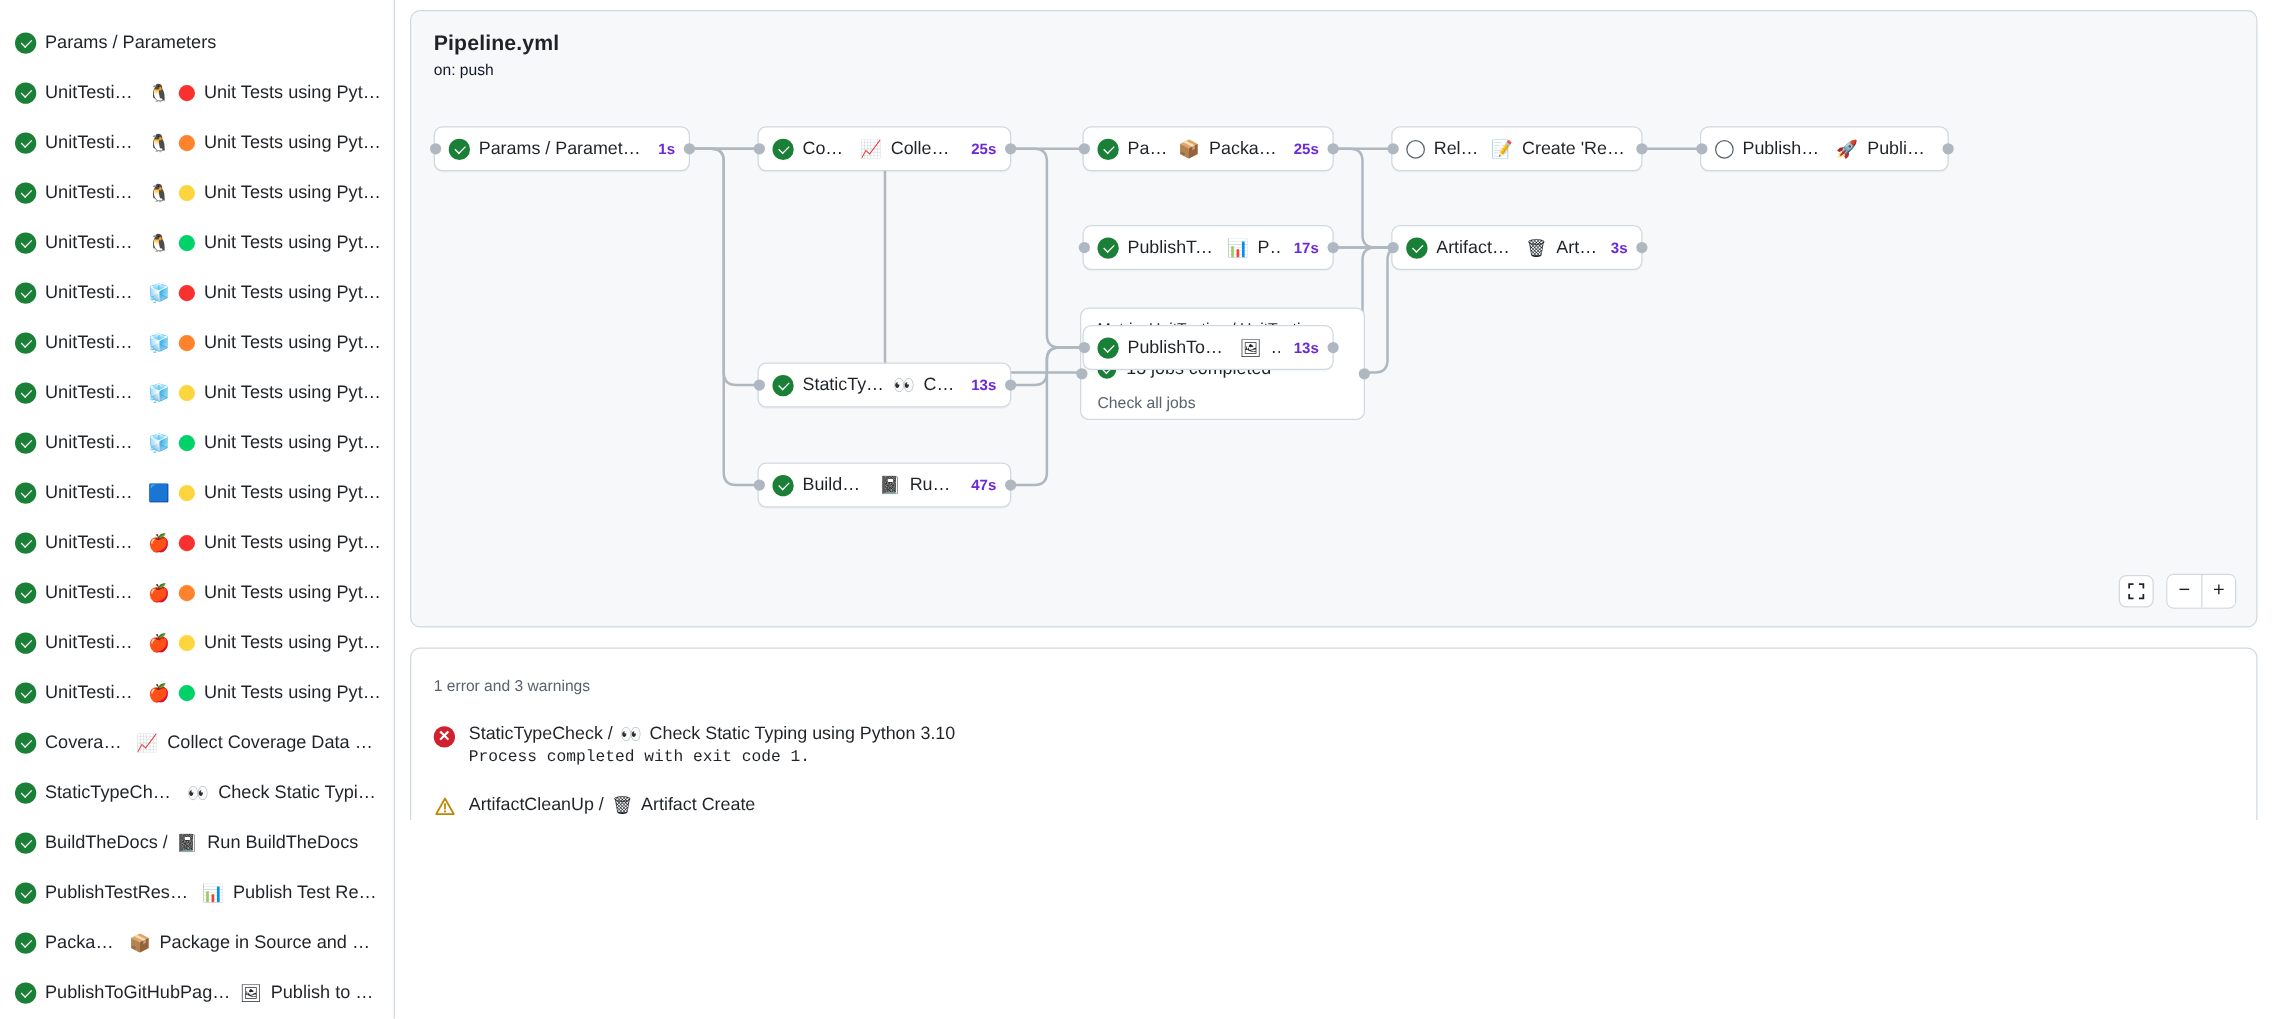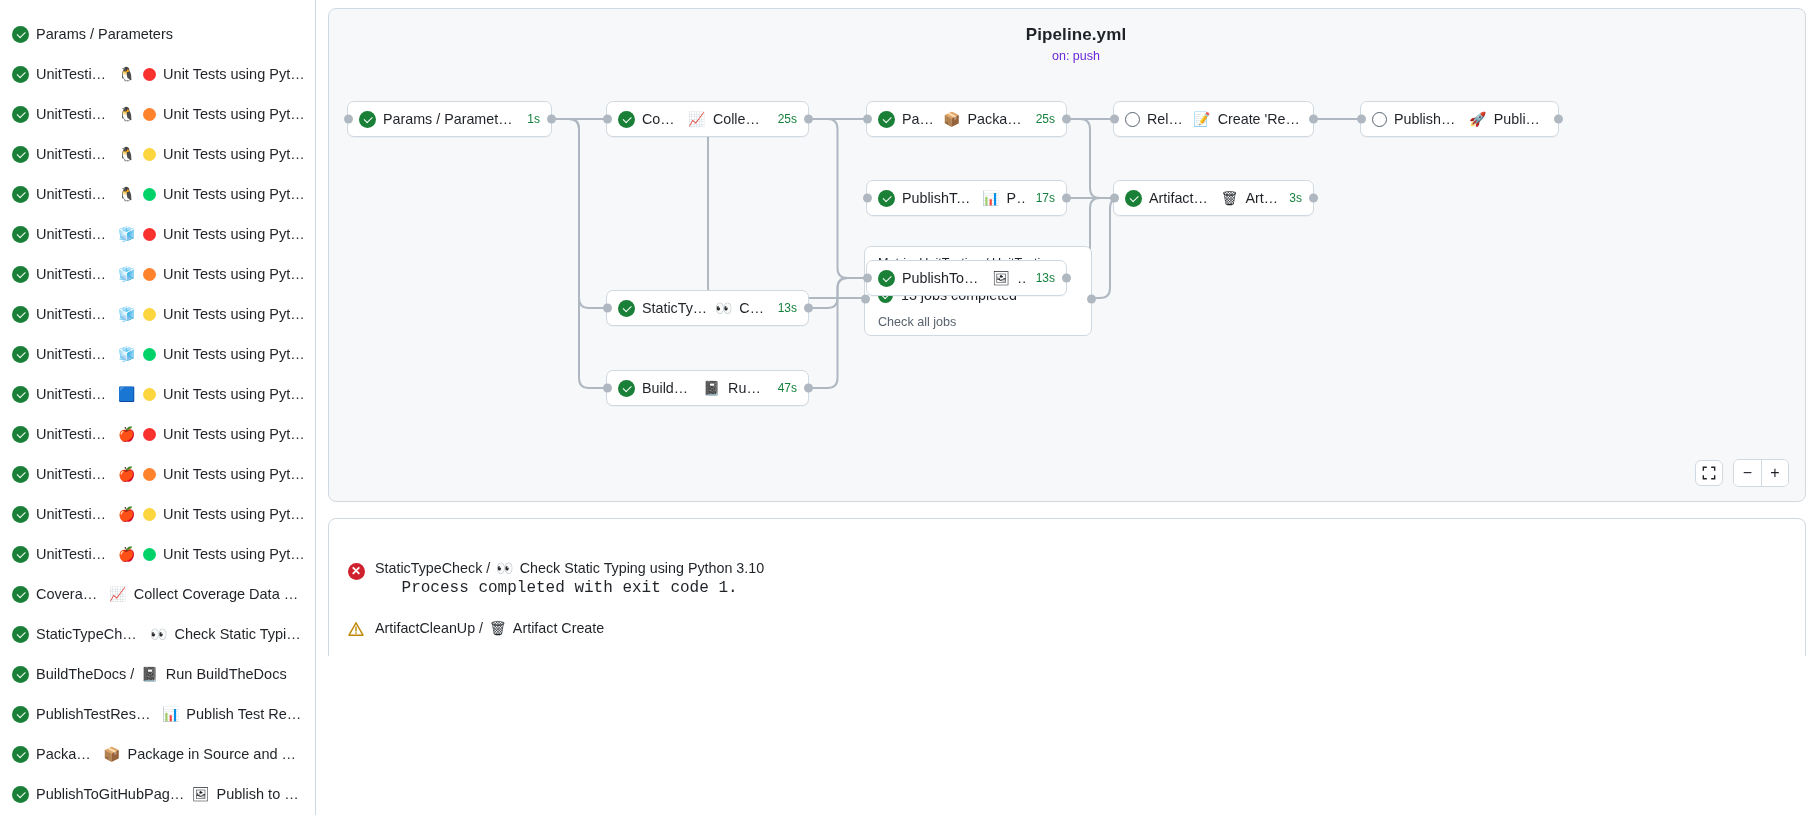--- a/index.html
+++ b/index.html
@@ -46,55 +46,55 @@
     content: ""; width: 7px; height: 3.5px;
     border-left: 1.9px solid #fff; border-bottom: 1.9px solid #fff;
     transform: rotate(-45deg) translate(0.5px, -0.5px);
   }
   .chk.sm { width: 15px; height: 15px; flex-basis: 15px; }
 
   
   .dot { width: 13px; height: 13px; border-radius: 50%; flex: 0 0 13px; display:inline-block; }
 
   
-  #main { flex: 1 1 auto; height: 656px; padding: 0 0 0 0; background:#fff; overflow: hidden; text-align: center; }
+  #main { flex: 1 1 auto; height: 656px; padding: 0 0 0 0; background:#fff; overflow: hidden; }
 
   .graph-card {
     margin: 8px 12px 0 12px;
     border: 1px solid #d1d9e0;
     border-radius: 8px;
     background: #f6f8fa;
     height: 494px;
     position: relative;
     overflow: hidden;
   }
   .graph-head { padding: 16px 0 0 18px; background: transparent; }
   .graph-title { font-size: 17px; font-weight: 600; color: #1f2328; letter-spacing: .1px; }
-  .graph-sub { font-size: 12.5px; color: #6d28d9; margin-top: 4px; }
+  .graph-sub { font-size: 12.5px; color: #0f172a; margin-top: 4px; }
 
   #canvas { position: absolute; inset: 0; }
   #wires { position: absolute; inset: 0; width: 100%; height: 100%; }
 
   .node {
     position: absolute;
     background: #ffffff;
     border: 1px solid #d1d9e0;
     border-radius: 7px;
     height: 36px;
     display: flex; align-items: center;
     padding: 0 11px;
     gap: 7px;
     font-size: 14.3px;
     color: #1f2328;
     white-space: nowrap;
     cursor: pointer;
     box-shadow: 0 1px 0 rgba(31,35,40,0.04);
   }
   .node .nlabel { overflow: hidden; text-overflow: ellipsis; }
-  .node .dur { font-size: 12px; color: #15803d; margin-left: 4px; }
+  .node .dur { font-size: 12px; color: #6d28d9; margin-left: 4px; font-weight: bold; }
 
   
   .ring {
     width: 15px; height: 15px; border-radius: 50%;
     border: 1.8px solid #59636e; flex: 0 0 15px; background: transparent;
   }
 
   
   .pin {
     position: absolute; width: 9px; height: 9px; border-radius: 50%;
@@ -151,21 +151,21 @@
     height: 300px;
     padding: 18px 18px 0 18px;
     overflow: hidden;
   }
   .ann-title { font-size: 16px; font-weight: 600; color: #1f2328; }
   .ann-sub { font-size: 12.5px; color: #59636e; margin-top: 5px; }
   .ann-item { display: flex; gap: 10px; margin-top: 23px; }
   .ann-ico { flex: 0 0 18px; margin-top: 1px; }
   .ann-head { font-size: 14.3px; color: #1f2328; display: flex; gap: 6px; align-items: center; white-space: nowrap; }
   .ann-body {
-    font-size: 16px; color: #1f2328; margin-top: 3px;
+    font-size: 13px; color: #1f2328; margin-top: 3px;
     font-family: "Liberation Mono", monospace;
   }
   .x-ico {
     width: 17px; height: 17px; border-radius: 50%; background: #cf222e;
     display: inline-flex; align-items: center; justify-content: center;
     color: #fff; font-size: 12px; line-height: 1; font-weight: 700;
   }
   .warn-ico { width: 18px; height: 16px; display: inline-block; }
 </style>
 </head>
@@ -442,20 +442,21 @@
           </svg>
         </div>
         <div class="zc-pair">
           <div class="zc-half">−</div>
           <div class="zc-half">+</div>
         </div>
       </div>
     </div>
 
     <div class="ann-card">
+      <div class="ann-sub">1 error and 3 warnings</div>
       <div id="ann-list">
           <div class="ann-item">
             <div class="ann-ico"><span class="x-ico">✕</span></div>
             <div>
               <div class="ann-head">
                 <span>StaticTypeCheck / </span>
                 <span class="emoji">👀</span>
                 <span>Check Static Typing using Python 3.10</span>
               </div>
               <div class="ann-body">Process completed with exit code 1.</div>

